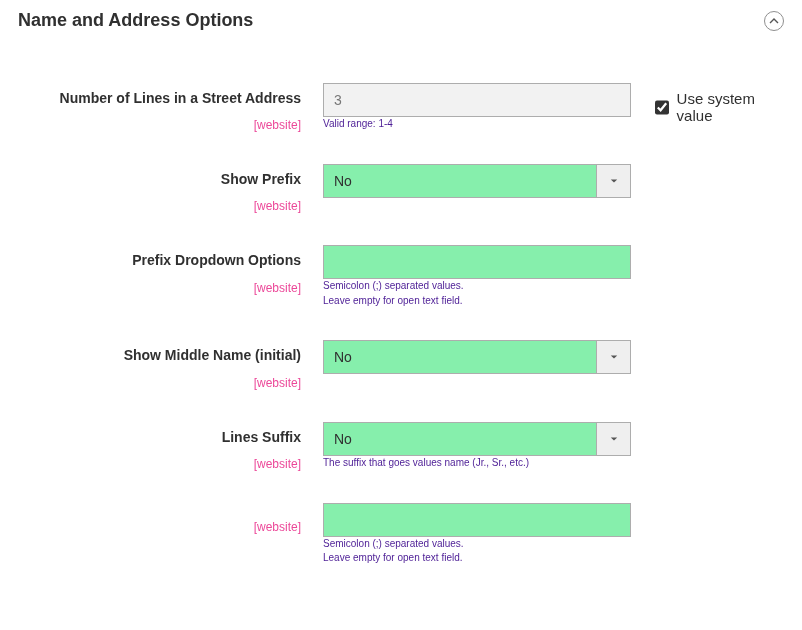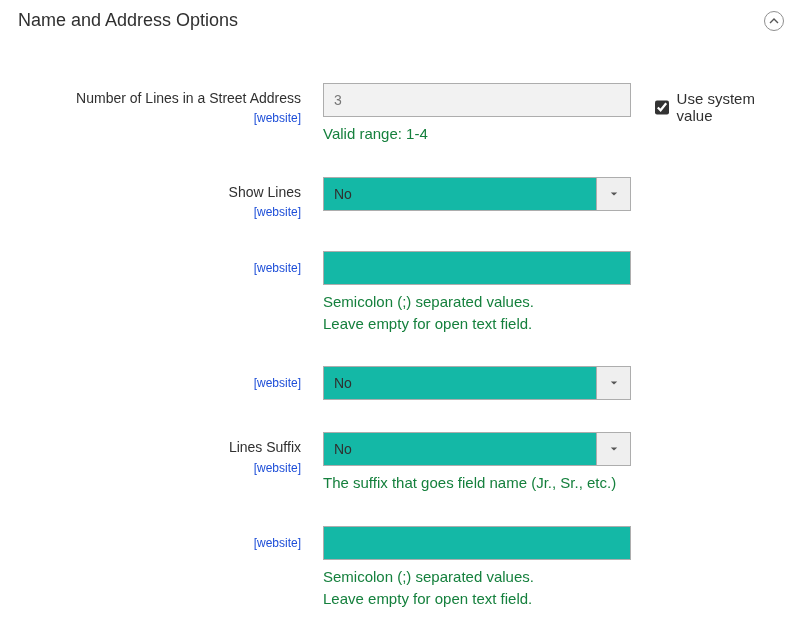--- a/index.html
+++ b/index.html
@@ -13,21 +13,21 @@
     }
     .section-header {
       display: flex;
       justify-content: space-between;
       align-items: center;
       padding-bottom: 12px;
       margin-bottom: 40px;
     }
     .section-title {
       font-size: 18px;
-      font-weight: 400;
+      font-weight: 700;
       color: #303030;
     }
     .collapse-btn {
       width: 20px;
       height: 20px;
       border: 1px solid #8f8f8f;
       border-radius: 50%;
       display: flex;
       align-items: center;
       justify-content: center;
@@ -42,48 +42,48 @@
     }
     .label-col {
       width: 305px;
       flex-shrink: 0;
       text-align: right;
       padding-right: 22px;
       padding-top: 6px;
     }
     .field-label {
       font-size: 14px;
-      font-weight: 400;
+      font-weight: 700;
       color: #303030;
       line-height: 1.3;
     }
     .scope-label {
       display: block;
       font-size: 12px;
       font-weight: 400;
-      color: #1d4ed8;
-      margin-top: 4px;
+      color: #ec4899;
+      margin-top: 11px;
     }
     .control-col {
       width: 308px;
       flex-shrink: 0;
     }
     .extra-col {
       padding-left: 24px;
       padding-top: 7px;
       display: flex;
       align-items: center;
     }
     input[type="text"], .select-wrap {
       width: 100%;
       height: 34px;
       border: 1px solid #adadad;
       font-size: 14px;
       padding: 0 10px;
-      background: #14b8a6;
+      background: #86efac;
       color: #303030;
     }
     input[type="text"]:disabled {
       background: #f2f2f2;
       color: #777;
     }
     .select-wrap {
       display: flex;
       align-items: stretch;
       padding: 0;
@@ -98,23 +98,22 @@
     .select-arrow {
       width: 34px;
       border-left: 1px solid #adadad;
       background: #efefef;
       display: flex;
       align-items: center;
       justify-content: center;
     }
     .select-arrow svg { width: 8px; height: 8px; fill: #555; }
     .hint {
-      font-size: 15px;
-      color: #15803d;
-      margin-top: 6px;
+      font-size: 10px;
+      color: #4c1d95;
       line-height: 1.45;
       white-space: pre-line;
     }
     .checkbox-wrap {
       display: flex;
       align-items: center;
       gap: 8px;
     }
     input[type="checkbox"] {
       width: 15px;
@@ -147,48 +146,50 @@
   <div class="extra-col">
     <label class="checkbox-wrap">
       <input type="checkbox" checked="" style="">
       <span class="checkbox-label">Use system value</span>
     </label>
   </div>
 </div>
 
 <div class="field-row">
   <div class="label-col">
-    <span class="field-label">Show Lines</span>
+    <span class="field-label">Show Prefix</span>
     <span class="scope-label">[website]</span>
   </div>
   <div class="control-col">
     <div class="select-wrap">
       <div class="select-value">No</div>
       <div class="select-arrow">
         <svg viewBox="0 0 10 10">
             <path d="M1 3 L5 7 L9 3 Z"></path>
           </svg>
       </div>
     </div>
   </div>
 </div>
 
 <div class="field-row">
   <div class="label-col">
+    <span class="field-label">Prefix Dropdown Options</span>
     <span class="scope-label">[website]</span>
   </div>
   <div class="control-col">
     <input type="text" value="" style="">
     <div class="hint">Semicolon (;) separated values.
 Leave empty for open text field.</div>
   </div>
 </div>
 
 <div class="field-row">
   <div class="label-col">
+    <span class="field-label">Show Middle Name (initial)</span>
     <span class="scope-label">[website]</span>
   </div>
   <div class="control-col">
     <div class="select-wrap">
       <div class="select-value">No</div>
       <div class="select-arrow">
         <svg viewBox="0 0 10 10">
             <path d="M1 3 L5 7 L9 3 Z"></path>
           </svg>
       </div>
@@ -203,21 +204,21 @@
   </div>
   <div class="control-col">
     <div class="select-wrap">
       <div class="select-value">No</div>
       <div class="select-arrow">
         <svg viewBox="0 0 10 10">
             <path d="M1 3 L5 7 L9 3 Z"></path>
           </svg>
       </div>
     </div>
-    <div class="hint">The suffix that goes field name (Jr., Sr., etc.)</div>
+    <div class="hint">The suffix that goes values name (Jr., Sr., etc.)</div>
   </div>
 </div>
 
 <div class="field-row">
   <div class="label-col">
     <span class="scope-label">[website]</span>
   </div>
   <div class="control-col">
     <input type="text" value="" style="">
     <div class="hint">Semicolon (;) separated values.

